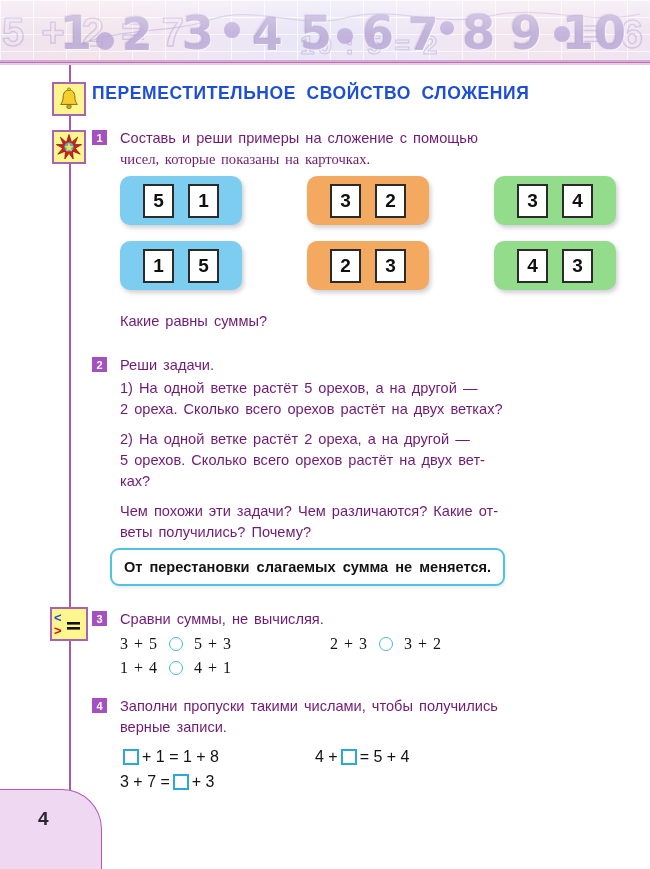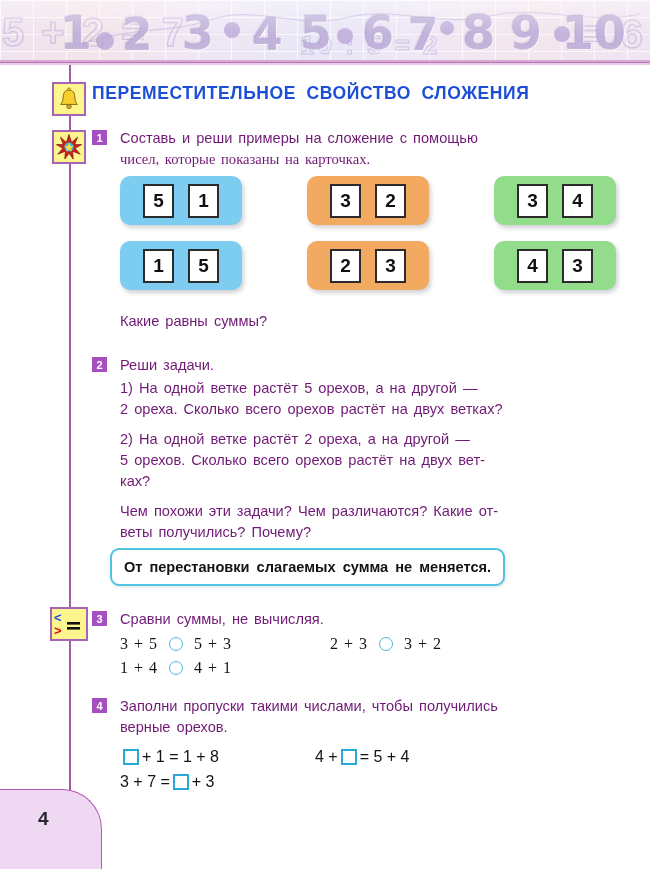--- a/index.html
+++ b/index.html
@@ -308,21 +308,21 @@
       <span class="circ"></span>
       <span class="part">4 + 1</span>
     </div>
   </div>
 </div>
 
 <div class="ex" style="top:696px;width:500px;">
   <div class="ex-badge">4</div>
   <div class="ex-body">
     <div class="ptxt">Заполни  пропуски  такими  числами,  чтобы  получились</div>
-    <div class="ptxt nj" style="margin-top:0;">верные  орехов.</div>
+    <div class="ptxt nj" style="margin-top:0;">верные  записи.</div>
   </div>
 </div>
 
 <div class="eqgrid4">
   <div class="eqrow4">
     <div class="eqcell4">
       <span class="blank"></span>
       <span>+ 1 = 1 + 8</span>
     </div>
     <div class="eqcell4">

